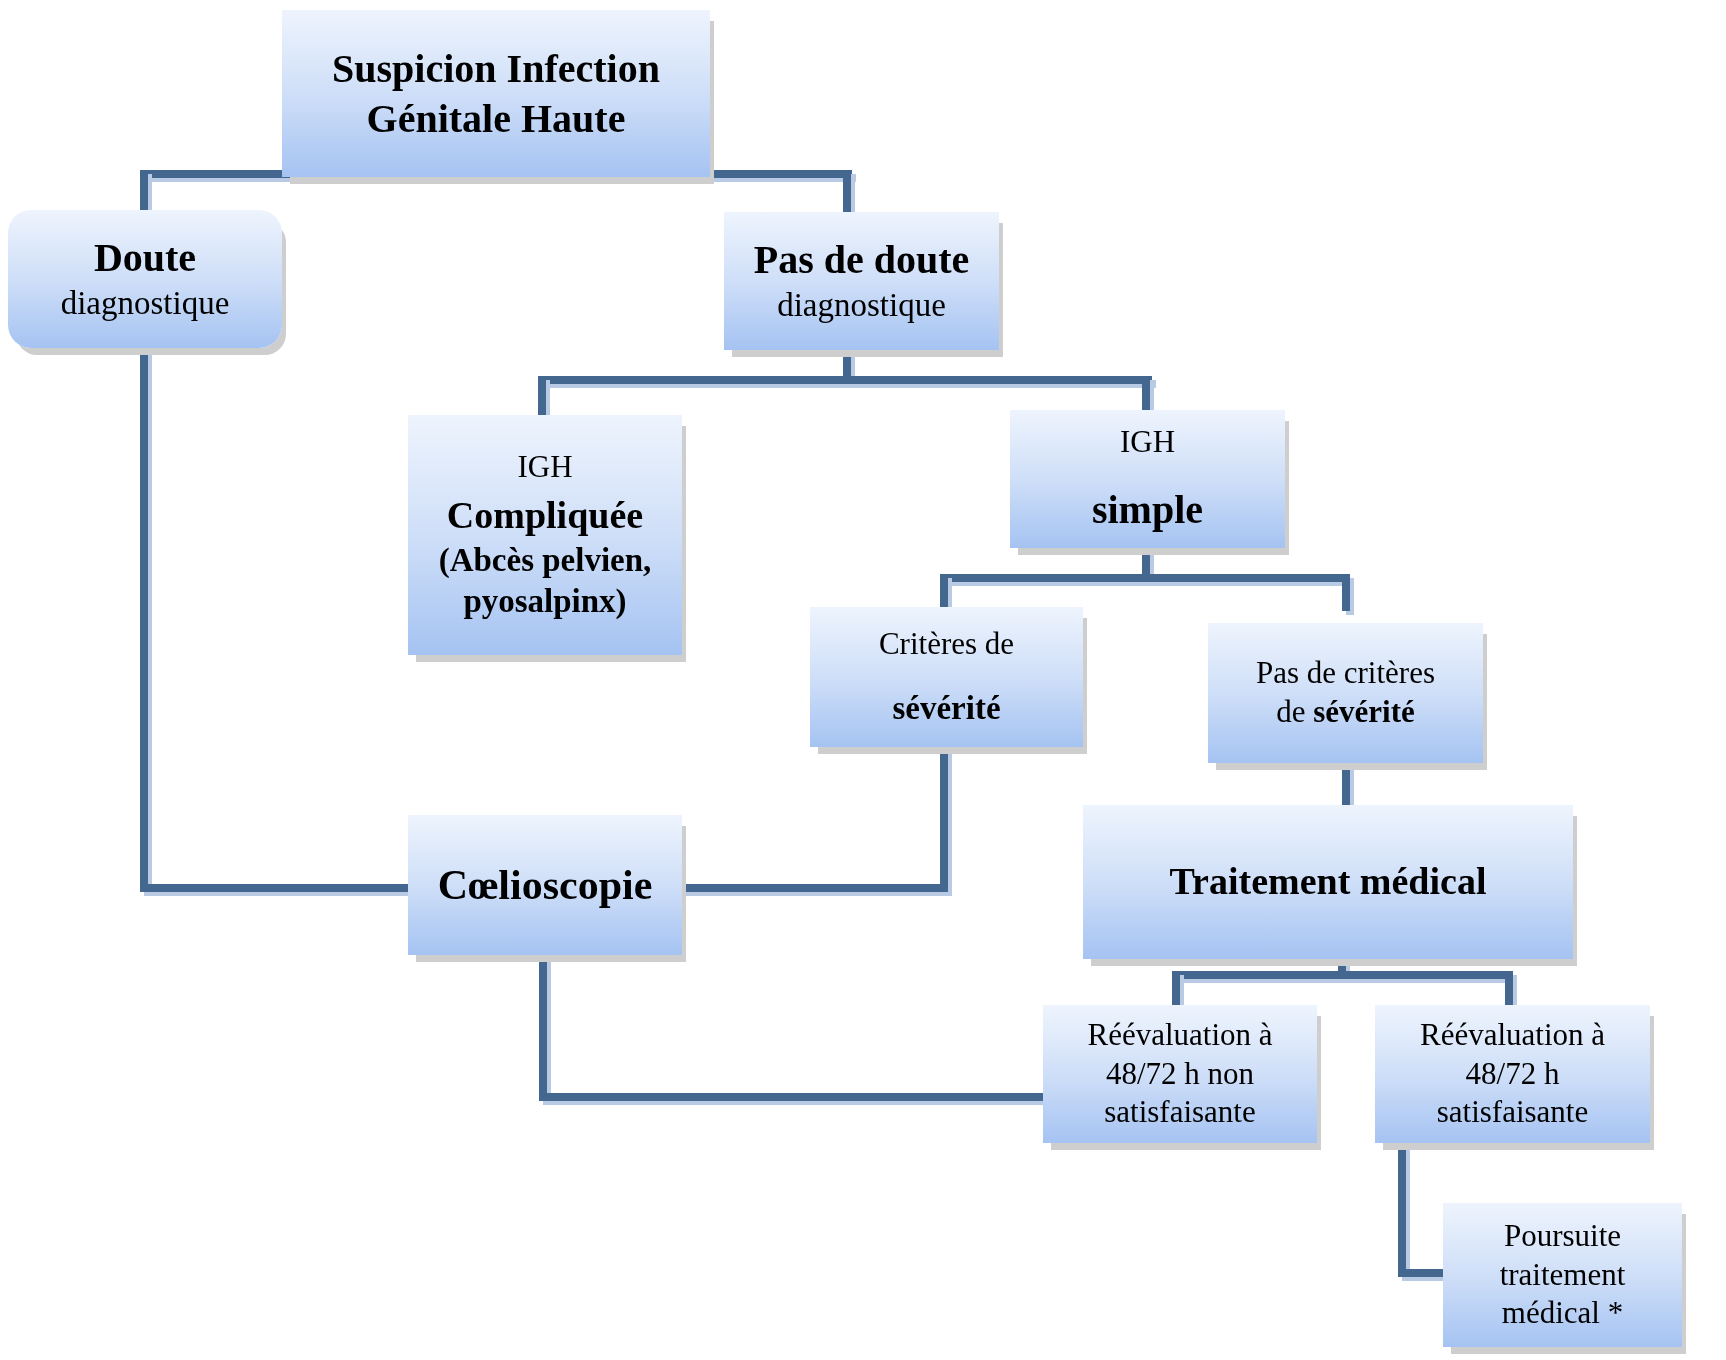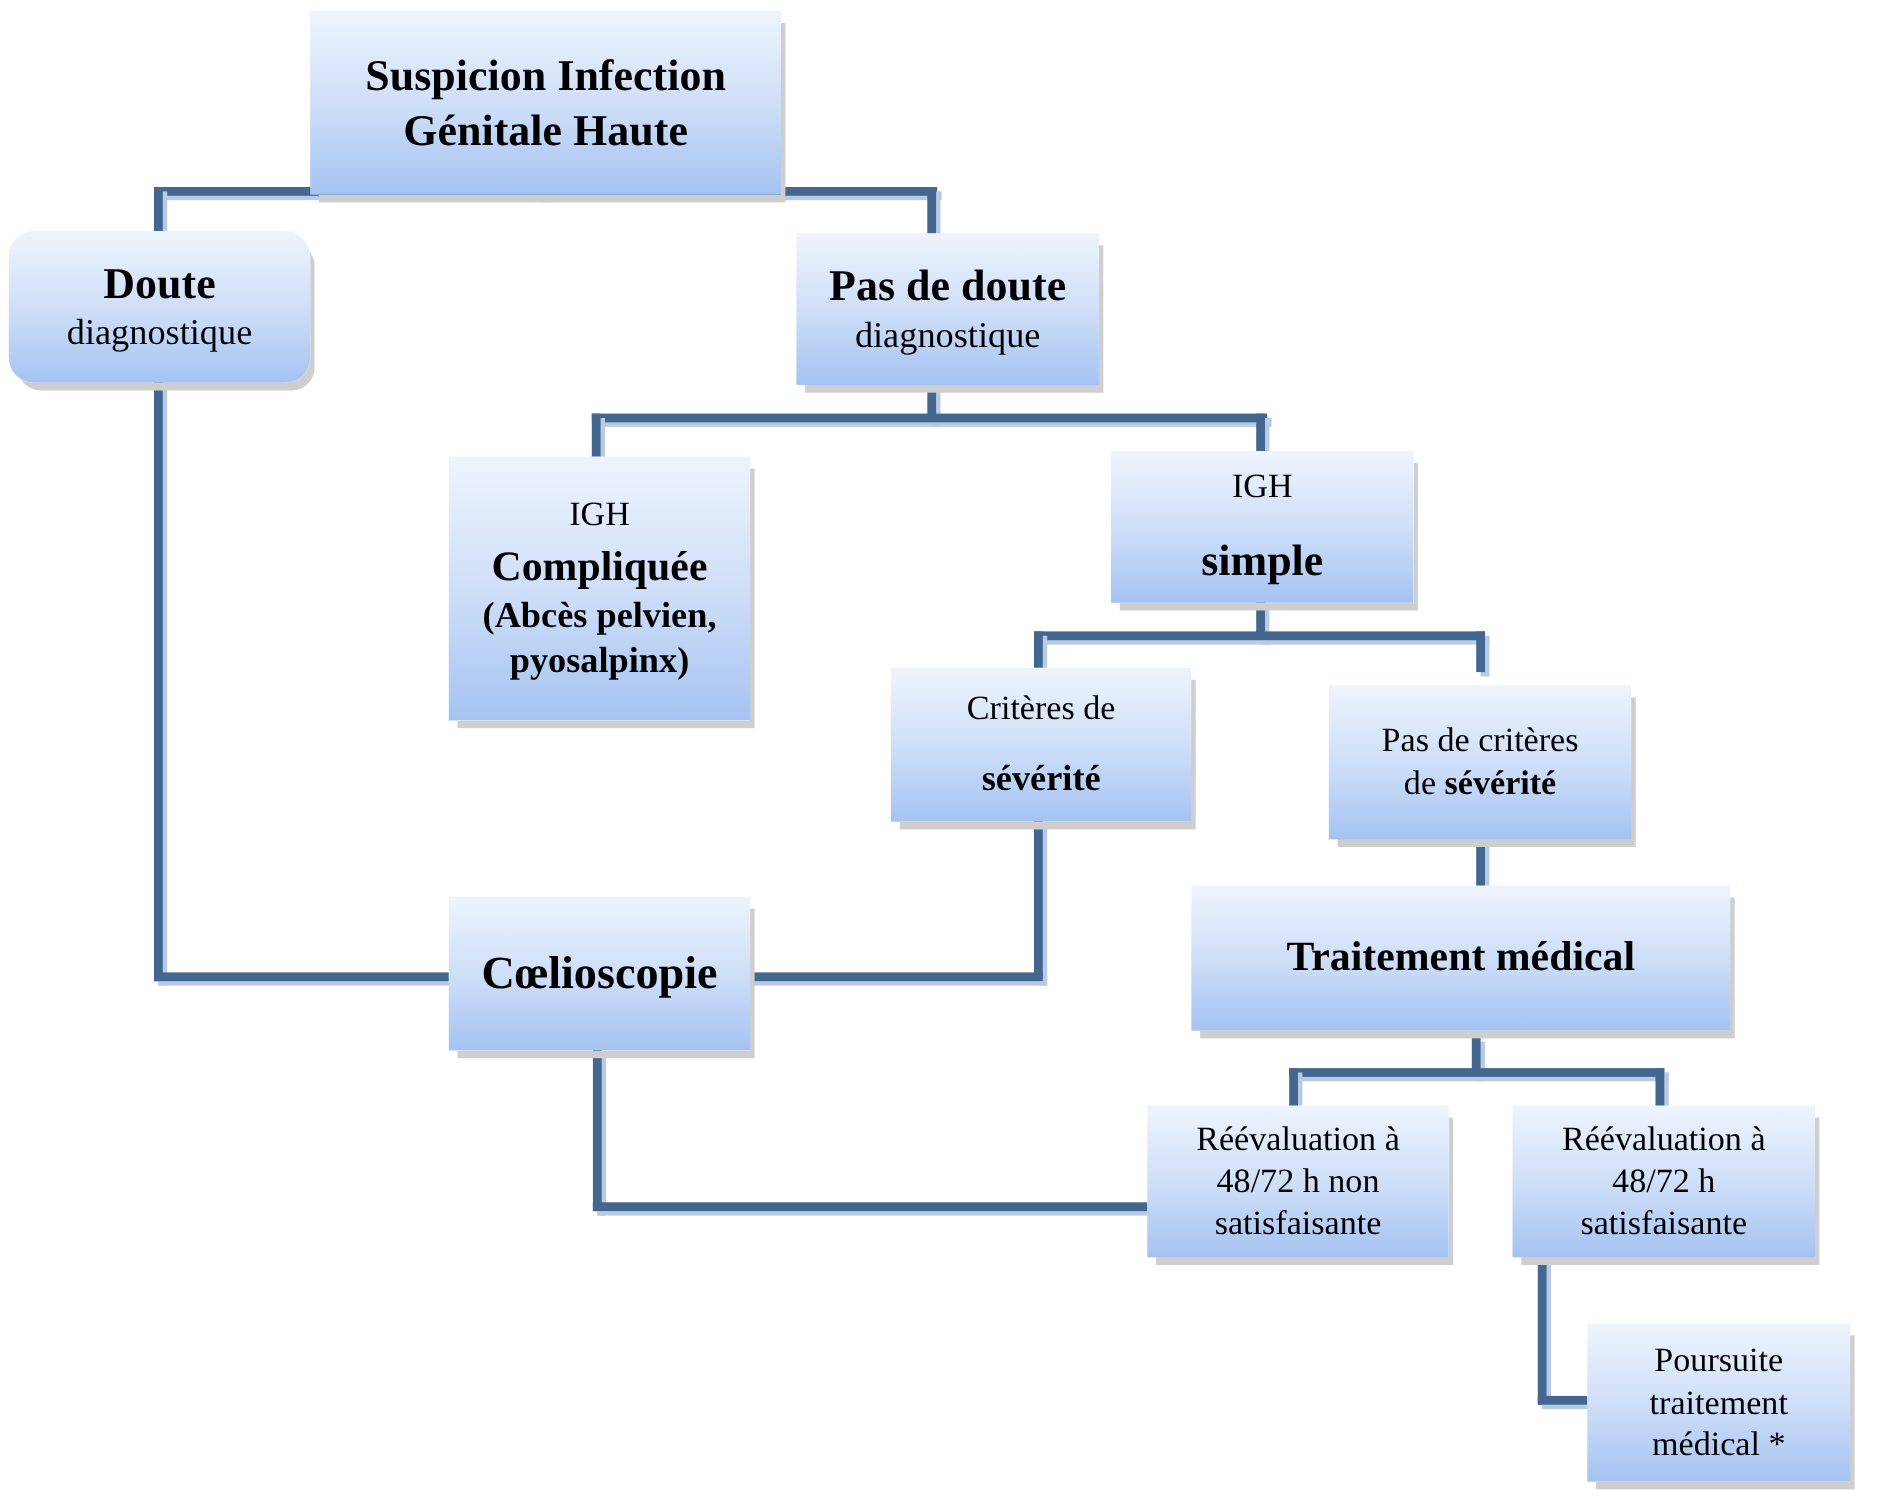--- a/index.html
+++ b/index.html
@@ -27,21 +27,21 @@
 
   
   .n-root {left:282px; top:10px;   width:428px; height:167px;}
   .n-doute{left:8px;   top:210px;  width:274px; height:138px;border-radius:23px;}
   .n-pdd  {left:724px; top:212px;  width:275px; height:138px;}
   .n-ighc {left:408px; top:415px;  width:274px; height:240px;}
   .n-ighs {left:1010px;top:410px;  width:275px; height:138px;}
   .n-crit {left:810px; top:607px;  width:273px; height:140px;}
   .n-pcrit{left:1208px;top:607px;  width:275px; height:140px;margin-top:16px;}
   .n-coel {left:408px; top:815px;  width:274px; height:140px;}
-  .n-trait{left:1083px;top:805px;  width:490px; height:132px;}
+  .n-trait{left:1083px;top:805px;  width:490px; height:154px;}
   .n-rnon {left:1043px;top:1005px; width:274px; height:138px;}
   .n-rsat {left:1375px;top:1005px; width:275px; height:138px;}
   .n-pour {left:1443px;top:1203px; width:239px; height:144px;}
 
   
   .edge{position:absolute;background:var(--connector,#44678F);
         box-shadow:4px 4px 0 var(--connector-highlight,#b9cbe4);}
   .eh{height:8px;} .ev{width:8px;}
 
   .c1 {left:489px; top:143px; height:37px;}

